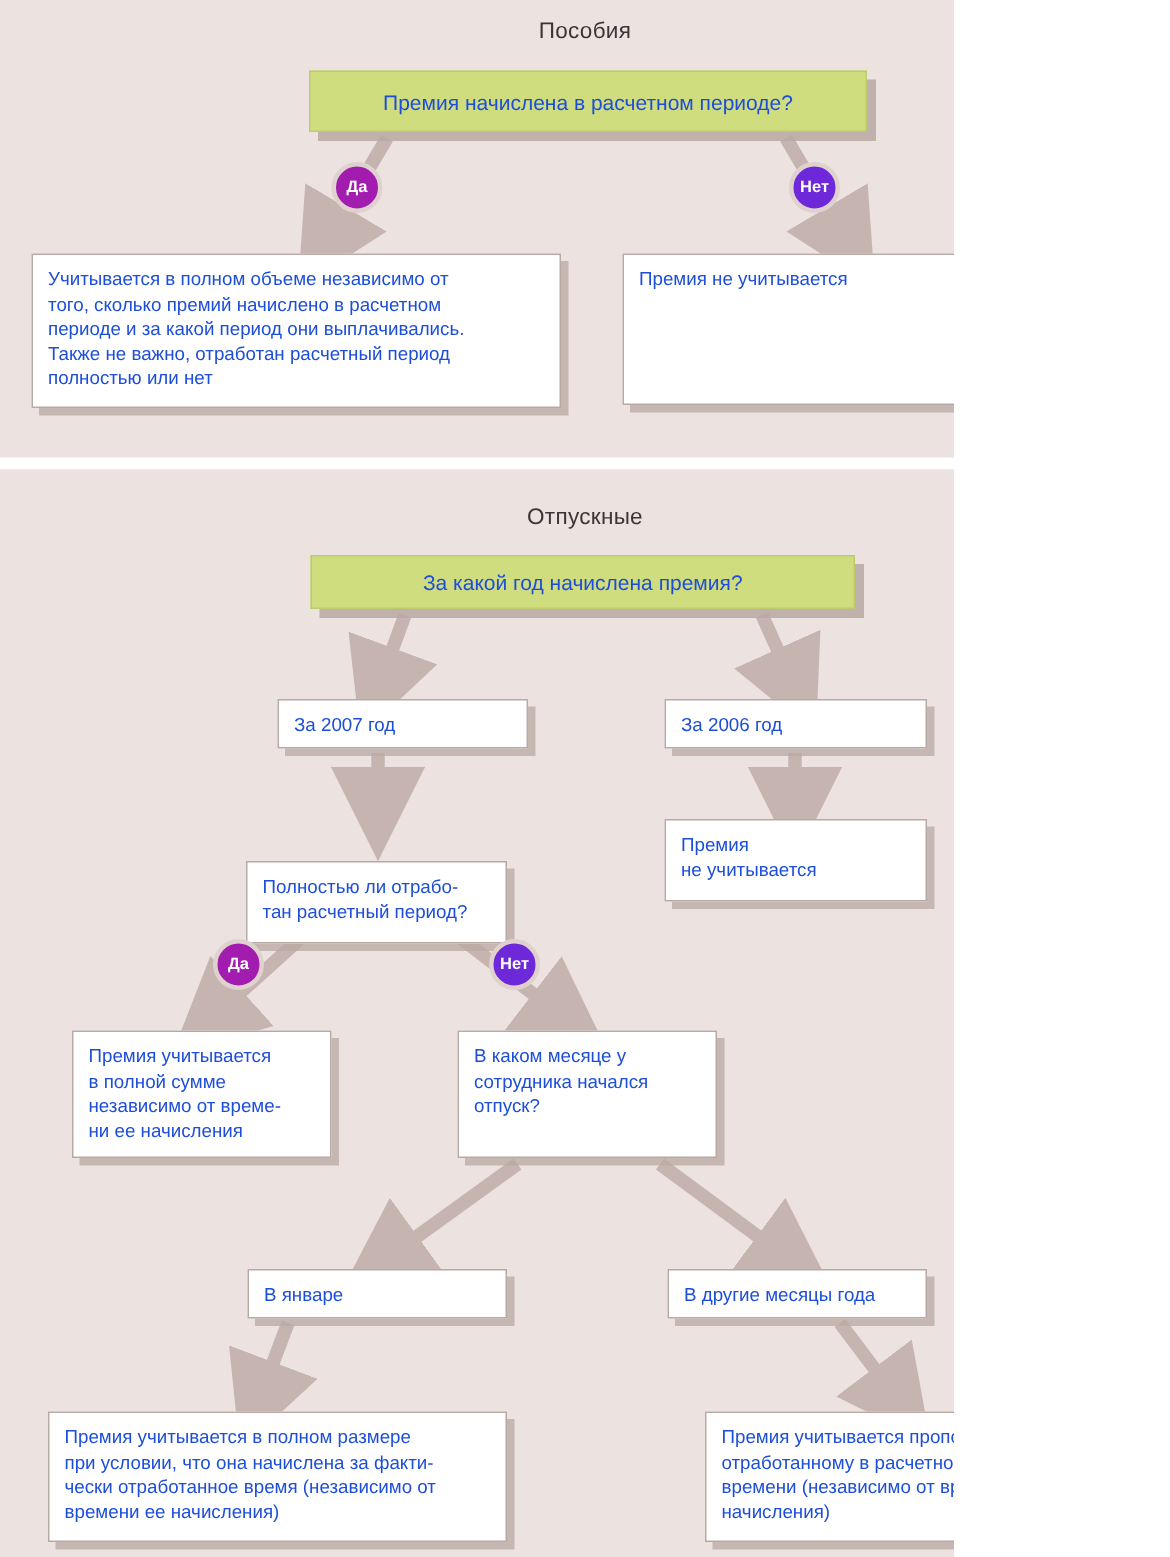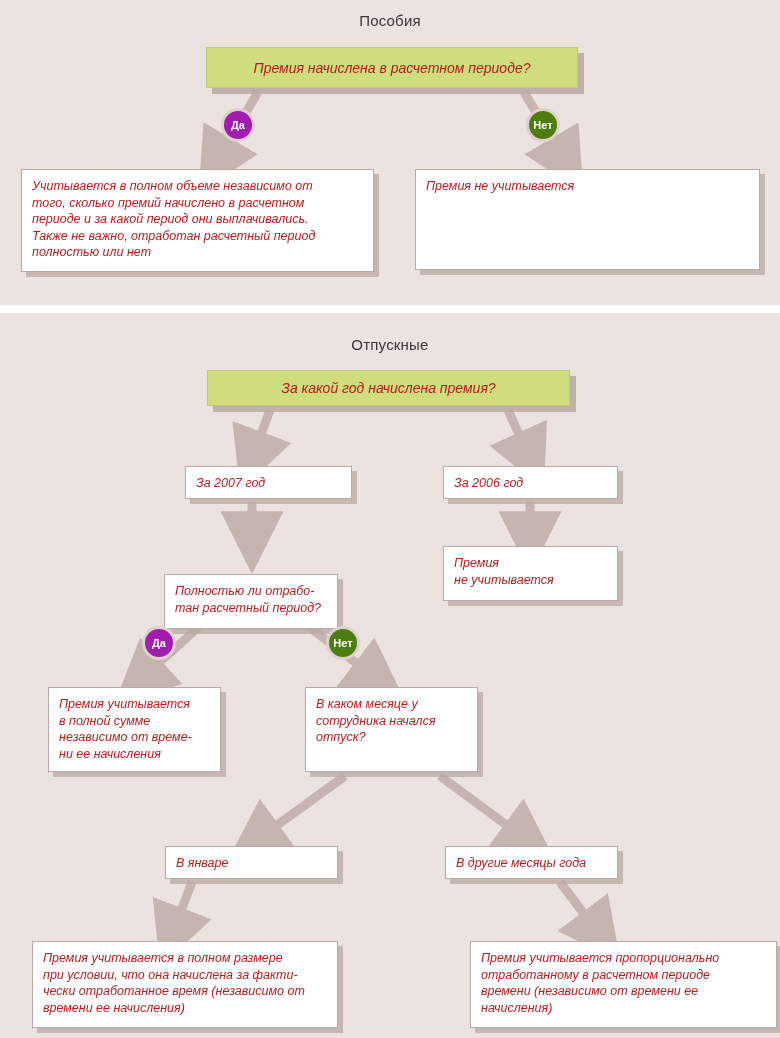--- a/index.html
+++ b/index.html
@@ -5,21 +5,21 @@
   html, body {
     margin: 0;
     padding: 0;
     background: #ffffff;
   }
   body {
     font-family: "Liberation Sans", sans-serif;
   }
   #page {
     position: relative;
-    width: 780px;
+    width: 636px;
     height: 1038px;
     overflow: hidden;
     background: #ece2e0;
   }
   .section-bg {
     position: absolute;
     left: 0;
     width: 780px;
     background: #ece2e0;
   }
@@ -38,24 +38,23 @@
 
   
   .node {
     position: absolute;
     box-sizing: border-box;
     background: #ffffff;
     border: 1px solid #b9a9a5;
     box-shadow: 5px 5px 0 0 rgba(186,168,163,0.75);
     font-size: 12.5px;
     line-height: 16.5px;
-    color: #b91c1c;
+    color: #1d4ed8;
     padding: 8px 10px 6px 10px;
     white-space: pre-line;
-    font-style: italic;
   }
   .node.q {
     background: #cfdd7e;
     border: 1px solid #bccb6c;
     text-align: center;
     font-size: 14px;
     line-height: 18px;
     display: flex;
     align-items: center;
     justify-content: center;
@@ -80,21 +79,21 @@
     display: flex;
     align-items: center;
     justify-content: center;
     font-size: 11px;
     font-weight: bold;
     color: #ffffff;
     box-sizing: border-box;
     border: 3px solid #dfd2ce;
   }
   .badge.yes { background: #a21caf; }
-  .badge.no  { background: #4d7c0f; }
+  .badge.no  { background: #6d28d9; }
 </style>
 </head>
 <body>
 
 <div id="page">
 
   <div class="section-bg" id="sec1-bg"></div>
   <div id="divider"></div>
   <div class="section-bg" id="sec2-bg"></div>
 

